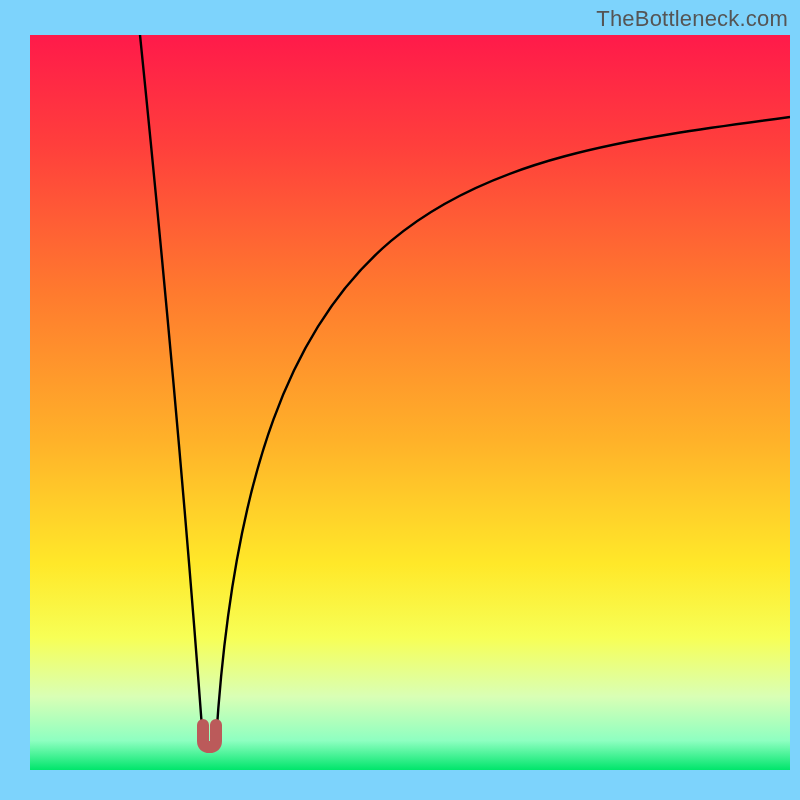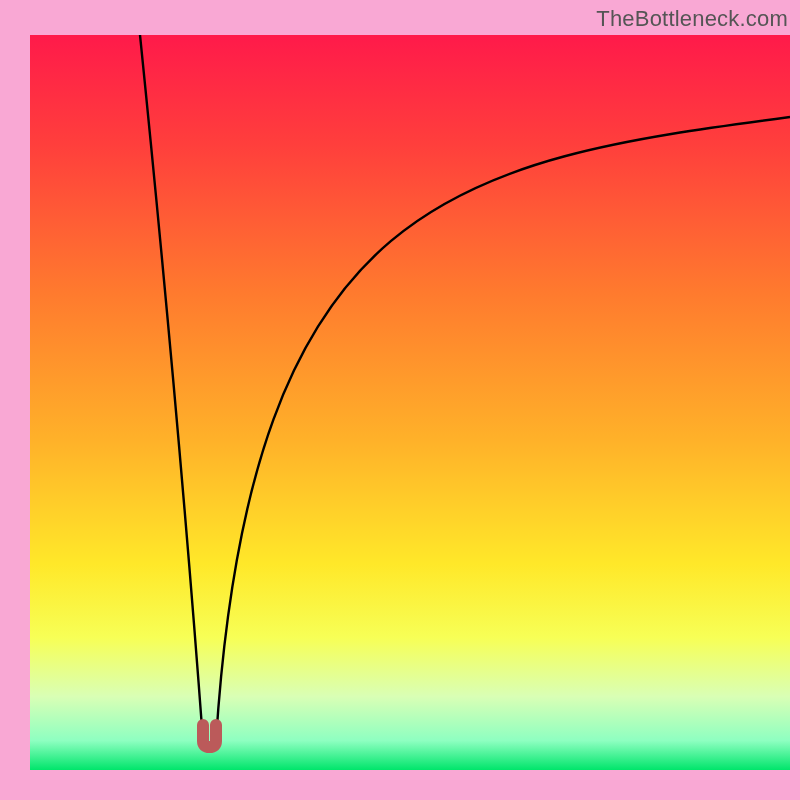--- a/index.html
+++ b/index.html
@@ -8,21 +8,21 @@
     width: 800px;
     height: 800px;
     overflow: hidden;
     background: #000;
     font-family: Arial, Helvetica, sans-serif;
   }
   .frame {
     position: absolute;
     left: 0; top: 0;
     width: 800px; height: 800px;
-    background: #f9a8d4;
+    background: #7dd3fc;
   }
   .plot-area {
     position: absolute;
     box-sizing: border-box;
   }
   .watermark {
     position: absolute;
     top: 6px;
     right: 12px;
     color: #555;

